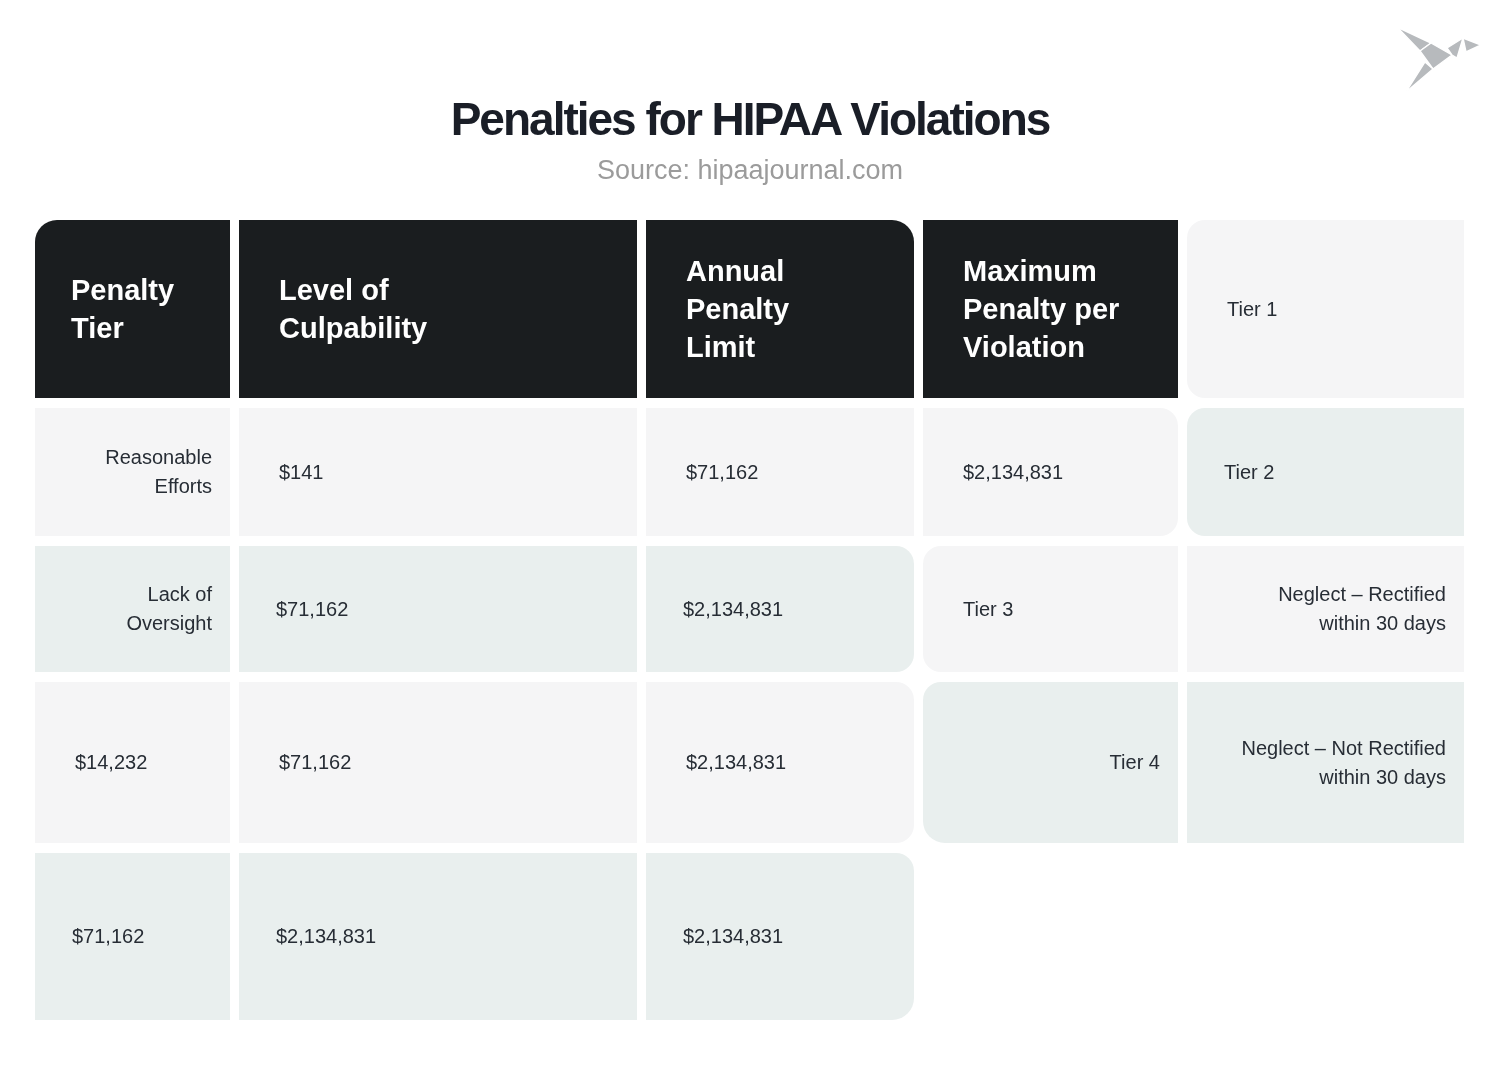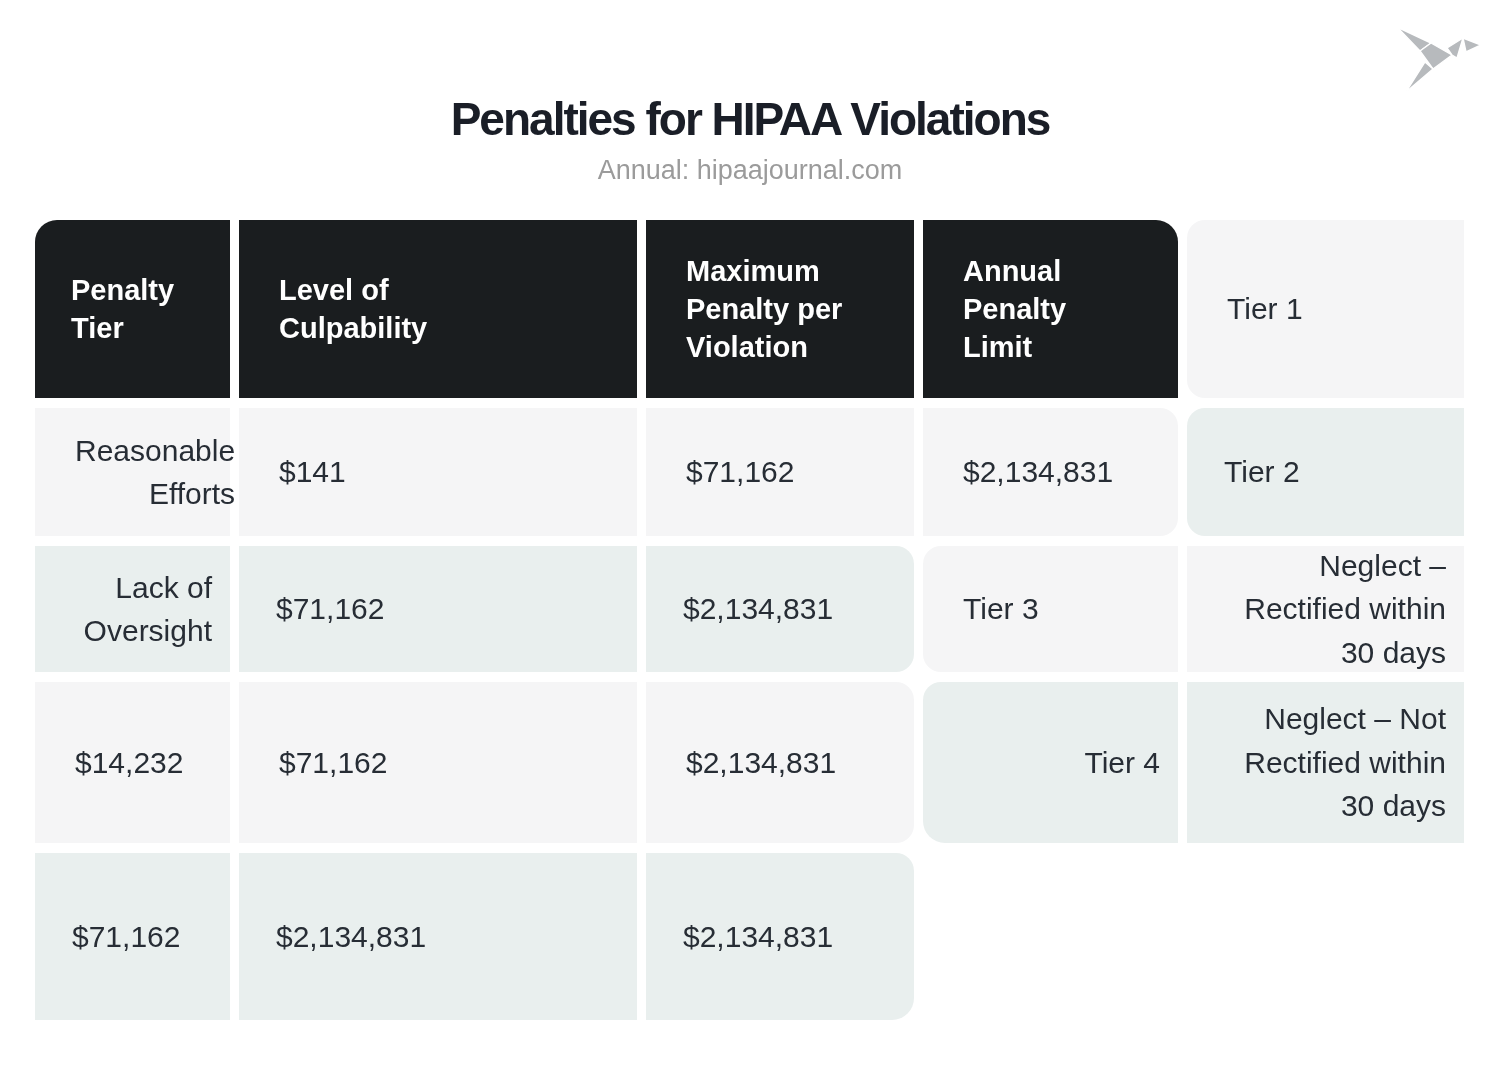--- a/index.html
+++ b/index.html
@@ -20,21 +20,21 @@
   .penalty-table{
     position:absolute;left:35px;top:220px;
     display:grid;
     grid-template-columns:195px 398px 268px 255px 277px;
     grid-template-rows:178px 128px 126px 161px 167px;
     column-gap:9px;row-gap:10px;
   }
   .cell{
     display:flex;align-items:center;box-sizing:border-box;
     padding:0 18px 0 40px;
-    font-size:30px;line-height:1.45;color:var(--cell-text,#272d35);
+    font-size:20px;line-height:1.45;color:var(--cell-text,#272d35);
   }
   .head{
     background:var(--header-bg,#1a1d1f);color:var(--header-text,#ffffff);
     font-weight:bold;font-size:29px;line-height:1.32;
   }
   .rodd{background:var(--row-odd-bg,#f5f5f6);}
   .reven{background:var(--row-even-bg,#e9efee);padding-left:37px;}
   .c1.head{border-radius:22px 0 0 0;padding-left:36px;}
   .c5.head{border-radius:0 22px 0 0;}
   .c1.datac{border-radius:18px 0 0 18px;}
@@ -45,45 +45,45 @@
   .h2 .lbl{max-width:185px;}
   .h3 .lbl{max-width:205px;}
   .h4 .lbl{max-width:205px;}
   .h5 .lbl{max-width:145px;}
   .culp{max-width:345px;display:inline-block;text-align:right;}
 </style>
 </head>
 <body>
 
 <h1 class="page-title">Penalties for HIPAA Violations</h1>
-<div class="page-source">Annual: hipaajournal.com</div>
+<div class="page-source">Source: hipaajournal.com</div>
 
 <svg class="logo" viewBox="0 0 105 95" aria-hidden="true">
   <g fill="#b7babd" stroke="#ffffff" stroke-width="1.4" stroke-linejoin="round">
     <polygon points="14,9 48,25 37,33"></polygon>
     <polygon points="37,33 48,25 69,37 50,51"></polygon>
     <polygon points="23,74 42,44 50,51"></polygon>
     <polygon points="64,30 80,20 74,40 69,37"></polygon>
     <polygon points="80,20 98,27 83,34"></polygon>
   </g>
 </svg>
 
 <div class="penalty-table">
 
   <div class="cell head c1 h1">
       <span class="lbl">Penalty Tier</span>
     </div>
   <div class="cell head c2 h2">
       <span class="lbl">Level of Culpability</span>
     </div>
+  <div class="cell head c5 h5">
+      <span class="lbl">Annual Penalty Limit</span>
+    </div>
   <div class="cell head c4 h4">
       <span class="lbl">Maximum Penalty per Violation</span>
-    </div>
-  <div class="cell head c5 h5">
-      <span class="lbl">Annual Penalty Limit</span>
     </div>
 
   <div class="cell datac rodd c1">
       <span>Tier 1</span>
     </div>
   <div class="cell datac rodd c2">
       <span class="culp">Reasonable Efforts</span>
     </div>
   <div class="cell datac rodd c3">
       <span>$141</span>

